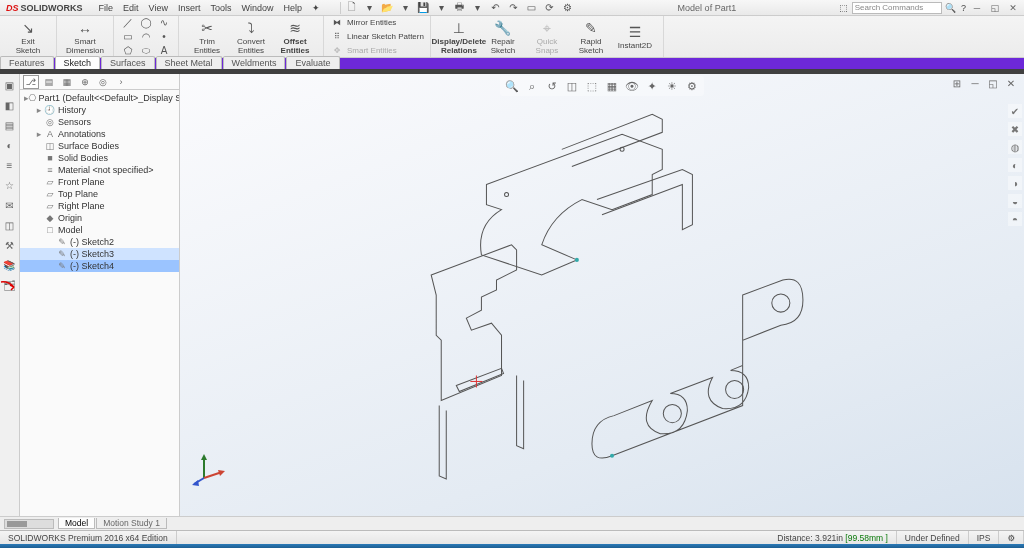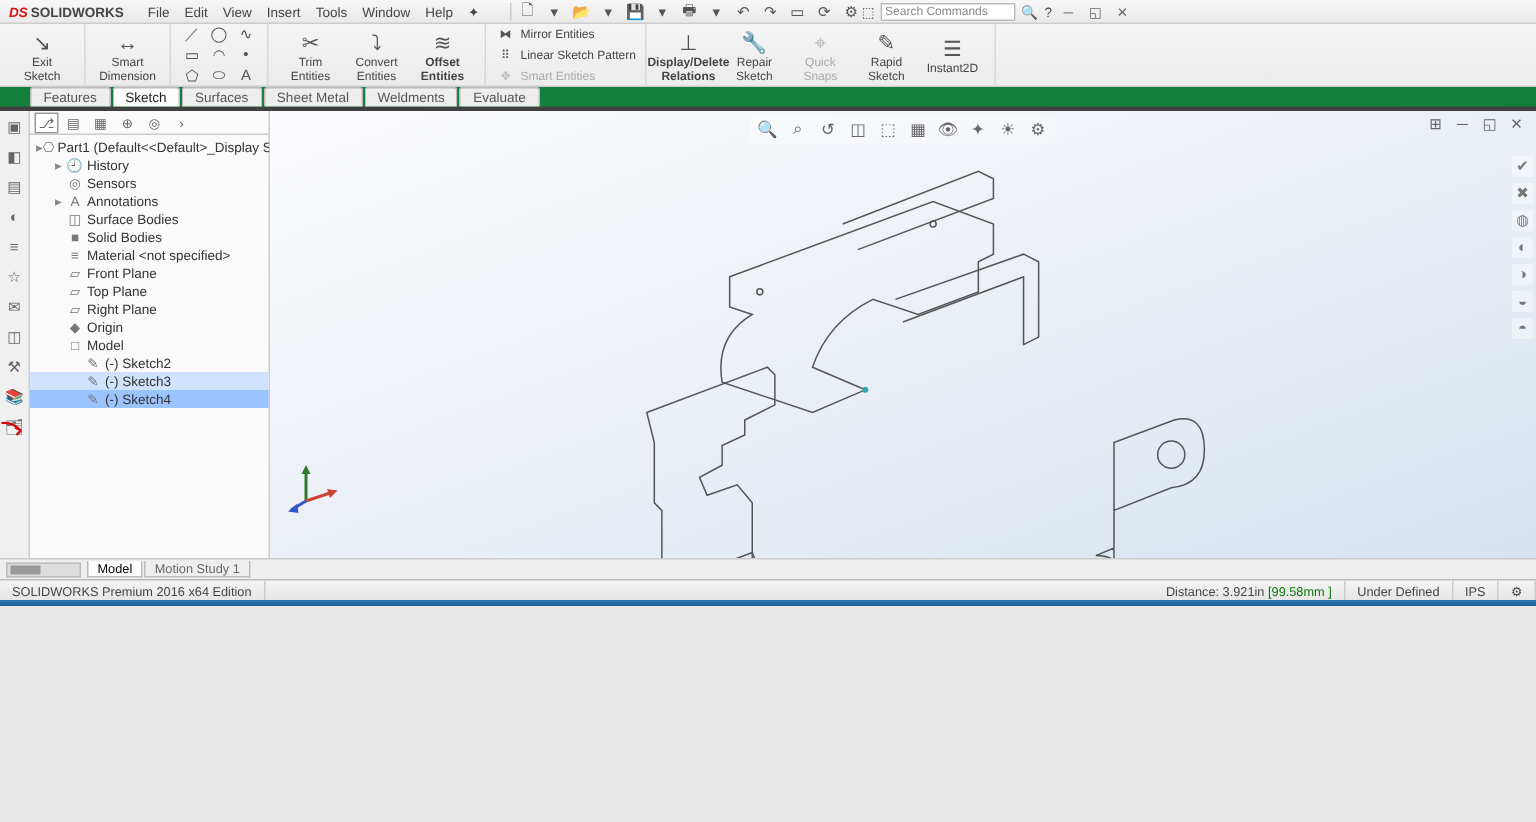--- a/index.html
+++ b/index.html
@@ -1,17 +1,17 @@
 <!DOCTYPE html>
 <html><head>
 <meta charset="utf-8">
 <style>
   * { box-sizing: border-box; margin: 0; padding: 0; font-family: "Segoe UI", Tahoma, sans-serif; }
   html, body { width: 1024px; height: 548px; overflow: hidden; background: #e8e8e8; }
-  .app { width: 1024px; height: 404px; display: flex; flex-direction: column; background: #f0f0f0; }
+  .app { width: 1024px; height: 548px; display: flex; flex-direction: column; background: #f0f0f0; }
 
   
   .titlebar { height: 16px; background: linear-gradient(#f7f7f7,#e9e9e9); display: flex; align-items: center; font-size: 9px; color: #444; border-bottom: 1px solid #ccc; }
   .titlebar .logo { display: flex; align-items: center; padding: 0 6px; font-weight: bold; }
   .titlebar .logo .ds { color: #d11; font-style: italic; font-weight: bold; margin-right: 2px; }
   .titlebar .menus { display: flex; gap: 10px; padding-left: 10px; }
   .titlebar .menus span { cursor: default; }
   .titlebar .qat { display: flex; align-items: center; gap: 4px; margin-left: 20px; }
   .qat .sep { width:1px; height:12px; background:#ccc; }
   .qat .ico { width:14px; height:14px; display:inline-flex; align-items:center; justify-content:center; color:#555; font-size:10px; }
@@ -29,21 +29,21 @@
   .bigbtn.disabled .ico { color:#bbb; }
   .smallgrid { display:grid; grid-template-columns:repeat(3,16px); grid-auto-rows:12px; gap:2px; }
   .smallgrid .ico { width:16px; height:12px; display:flex; align-items:center; justify-content:center; font-size:10px; color:#555; }
   .stackbtns { display:flex; flex-direction:column; gap:2px; font-size:8px; color:#444; }
   .stackbtns .row { display:flex; align-items:center; gap:3px; }
   .stackbtns .row .ico { width:14px; height:12px; display:flex; align-items:center; justify-content:center; color:#555; }
   .stackbtns .row.disabled { color:#aaa; }
   .stackbtns .row.disabled .ico { color:#bbb; }
 
   
-  .tabs { height: 16px; background:#15803d; border-bottom:3px solid #404040; display:flex; align-items:flex-end; font-size:9px;padding-left:20px; }
+  .tabs { height: 16px; background:#6d28d9; border-bottom:5px solid #404040; display:flex; align-items:flex-end; font-size:9px; }
   .tabs .tab { padding:1px 8px; border:1px solid #bbb; border-bottom:none; background:#eee; color:#555; margin-right:1px; border-radius:2px 2px 0 0; }
   .tabs .tab.active { background:#fdfdfd; color:#222; }
 
   
   .main { flex:1; display:flex; position:relative; background:#fff; }
 
   
   .leftcol { width:20px; background:#f0f0f0; border-right:1px solid #ccc; display:flex; flex-direction:column; align-items:center; padding-top:4px; gap:6px; }
   .leftcol .ico { width:14px; height:14px; font-size:10px; color:#666; display:flex; align-items:center; justify-content:center; }
 
@@ -121,20 +121,21 @@
       <span class="ico">💾</span>
       <span class="ico">▾</span>
       <span class="ico">🖶</span>
       <span class="ico">▾</span>
       <span class="ico">↶</span>
       <span class="ico">↷</span>
       <span class="ico">▭</span>
       <span class="ico">⟳</span>
       <span class="ico">⚙</span>
     </div>
+    <div class="doc-title">Model of Part1</div>
     <div class="right">
       <span class="ico">⬚</span>
       <div class="search-box">
           <span>Search Commands</span>
         </div>
       <span class="ico">🔍</span>
       <span class="ico">?</span>
       <span class="winbtn">─</span>
       <span class="winbtn">◱</span>
       <span class="winbtn">✕</span>

